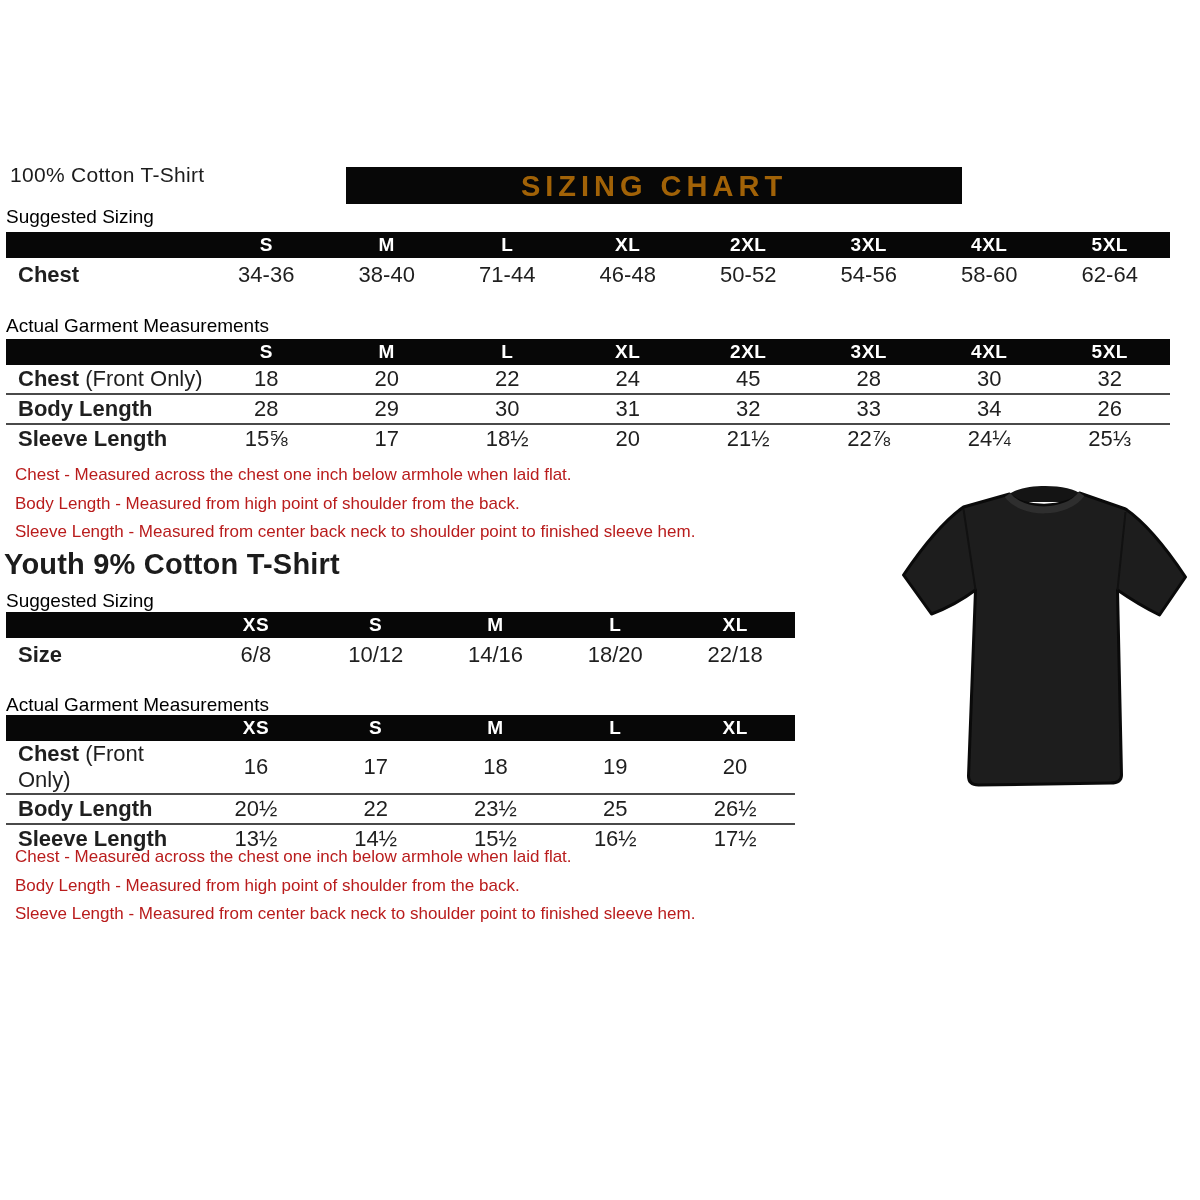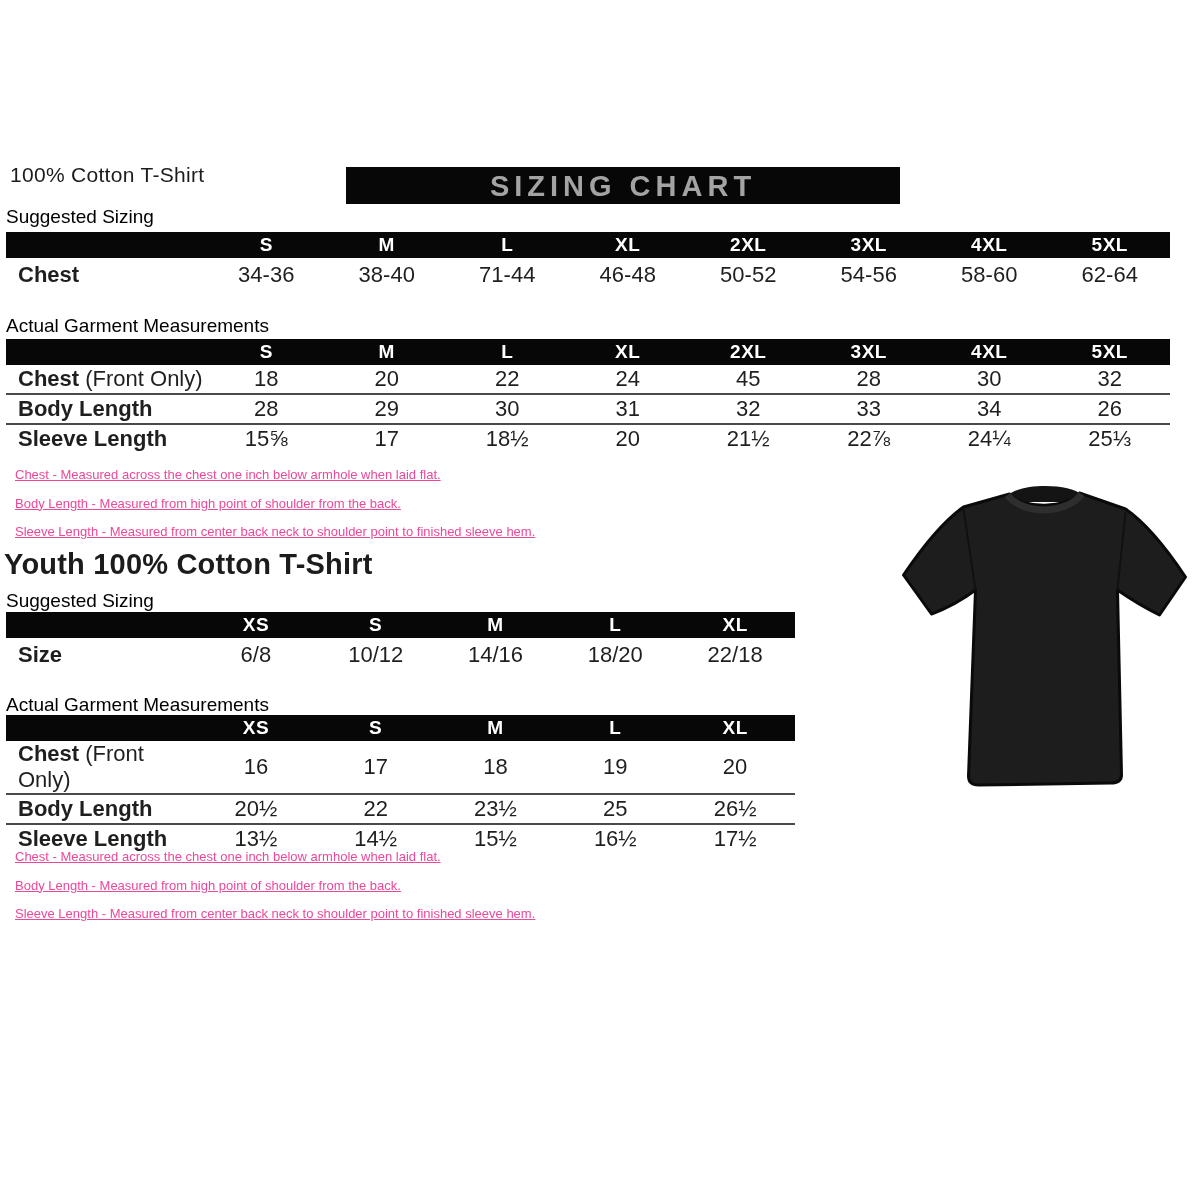--- a/index.html
+++ b/index.html
@@ -3,21 +3,21 @@
 <meta charset="utf-8">
 <style>
   html,body{margin:0;padding:0;}
   body{
     width:1200px;height:1200px;position:relative;background:#ffffff;
     font-family:"Liberation Sans",sans-serif;color:#1c1c1c;overflow:hidden;
   }
   .abs{position:absolute;}
   .page-title{left:10px;top:163px;font-size:21px;letter-spacing:.3px;}
   .banner{
-    left:346px;top:167px;width:554px;height:37px;background:#070707;color:#a3a3a3;
+    left:346px;top:167px;width:616px;height:37px;background:#070707;color:#a16207;
     font-weight:bold;font-size:29px;letter-spacing:5px;text-align:center;line-height:38px;
   }
   .sec-label{font-size:19px;color:#000000;}
   table{border-collapse:collapse;table-layout:fixed;position:absolute;background:#fff;}
   th{
     background:#070707;color:#ffffff;font-weight:bold;font-size:19px;height:26px;
     padding:0;text-align:center;letter-spacing:.5px;
   }
   td{font-size:22px;text-align:center;padding:0;color:#1f1f1f;}
   td.rowlabel{text-align:left;padding-left:12px;}
@@ -27,21 +27,21 @@
   .tblB{left:6px;top:339px;width:1164px;}
   .tblB td{height:28px;}
   .tblB tbody tr + tr td{border-top:2px solid #4a4a4a;}
   .tblC{left:6px;top:612px;width:789px;}
   .tblC td{height:33px;}
   .tblD{left:6px;top:715px;width:789px;}
   .tblD td{height:28px;}
   .tblD tbody tr + tr td{border-top:2px solid #4a4a4a;}
   col.lab-a{width:200px;}
   col.lab-y{width:190px;}
-  .notes{font-size:13px;color:#ec4899;text-decoration:underline;}
+  .notes{font-size:17px;color:#b91c1c;}
   .notes p{margin:0;line-height:28.5px;}
   .youth-title{left:4px;top:548px;font-size:29px;font-weight:bold;letter-spacing:.2px;}
   .shirt{left:893px;top:478px;width:303px;height:330px;}
 </style>
 </head>
 <body>
 
 <div class="abs page-title">100% Cotton T-Shirt</div>
 <div class="abs banner">SIZING CHART</div>
 
@@ -150,21 +150,21 @@
     </tr>
   </tbody>
 </table>
 
 <div class="abs notes" style="left:15px;top:461px;">
   <p>Chest - Measured across the chest one inch below armhole when laid flat.</p>
   <p>Body Length - Measured from high point of shoulder from the back.</p>
   <p>Sleeve Length - Measured from center back neck to shoulder point to finished sleeve hem.</p>
 </div>
 
-<div class="abs youth-title">Youth 100% Cotton T-Shirt</div>
+<div class="abs youth-title">Youth 9% Cotton T-Shirt</div>
 
 <div class="abs sec-label" style="left:6px;top:590px;">Suggested Sizing</div>
 
 <table class="tblC">
   <colgroup>
       <col class="lab-y">
       <col>
       <col>
       <col>
       <col>

